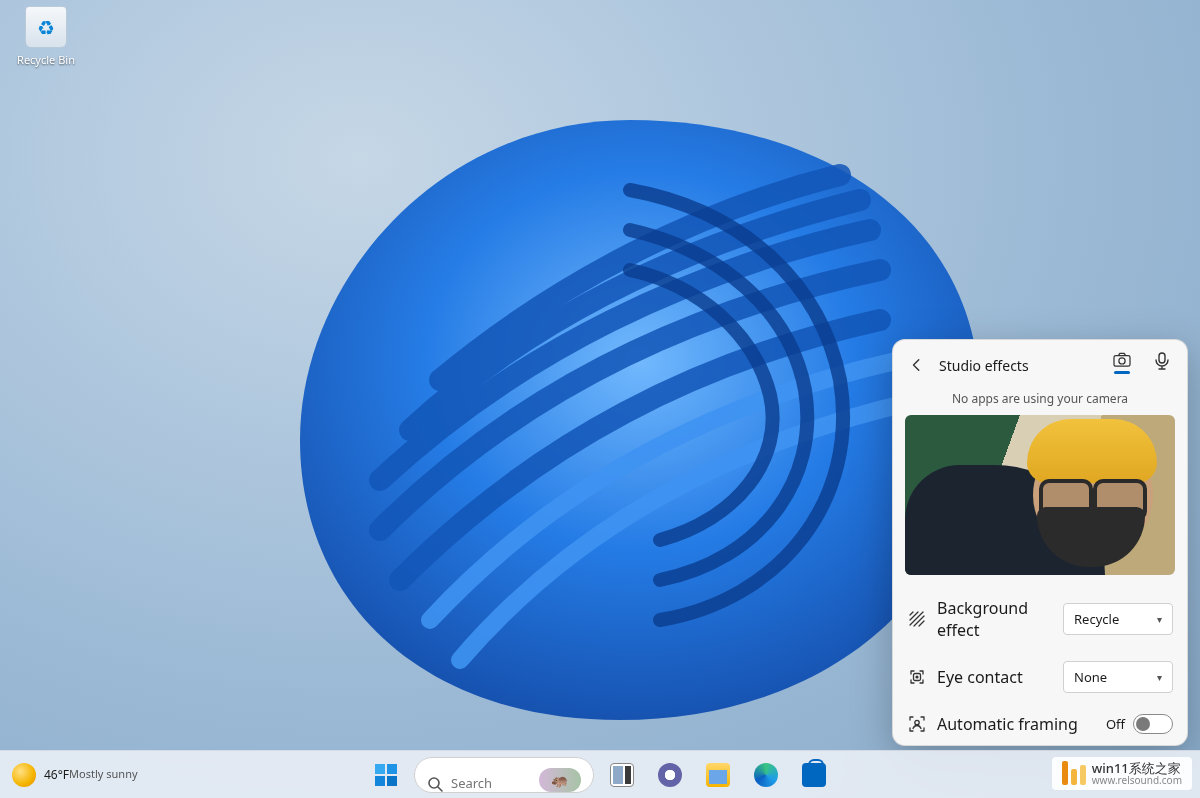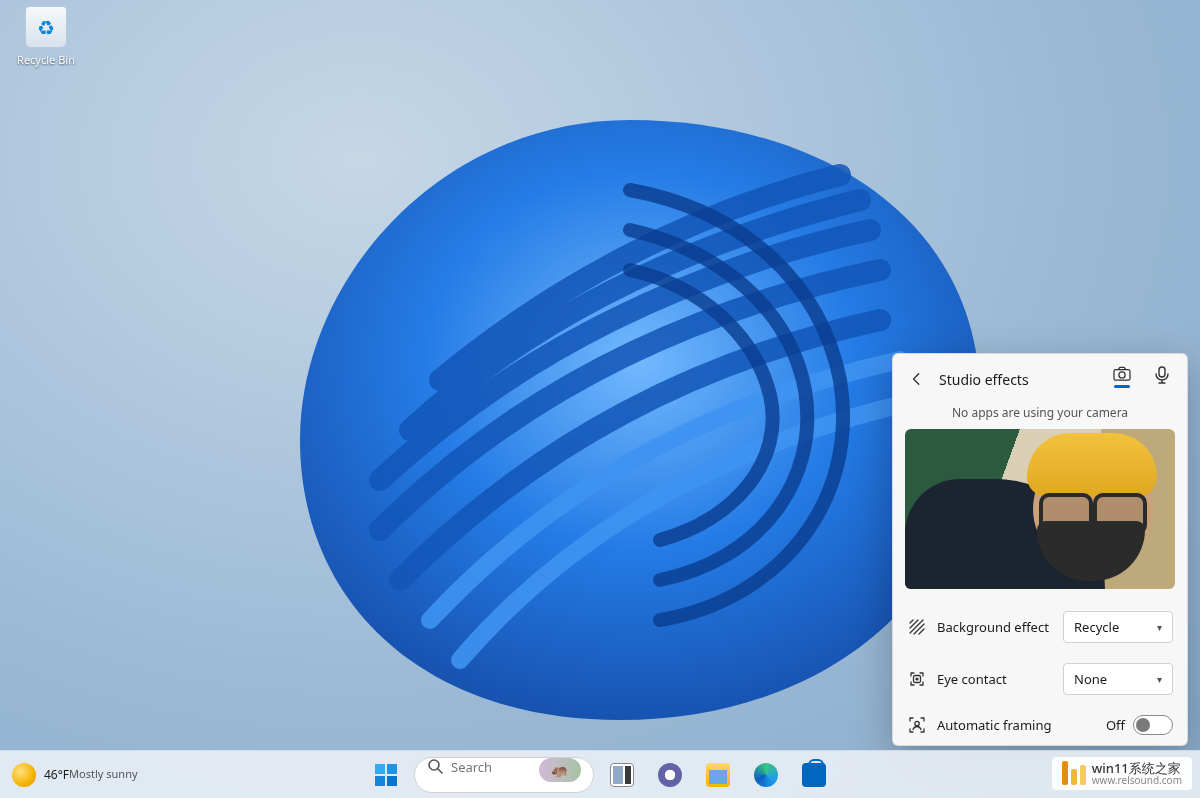--- a/index.html
+++ b/index.html
@@ -37,21 +37,21 @@
 .desktop-icon .label { text-shadow: 0 1px 2px rgba(0,0,0,.6); }
 
 
 .flyout {
   position: absolute;
   right: 12px;
   bottom: 52px;
   width: 296px;
   background: #f7f7f8;
   border: 1px solid rgba(0,0,0,.12);
-  border-radius: 6px;
+  border-radius: 13px;
   box-shadow: 0 12px 40px rgba(0,0,0,.25);
   display:flex; flex-direction:column;
   overflow:hidden;
 }
 .flyout-header {
   display:flex; align-items:center; gap:12px;
   padding: 12px 14px 10px;
 }
 .back-btn { width:20px; height:20px; display:flex; align-items:center; justify-content:center; cursor:pointer; color:#333; }
 .flyout-title { font-size:14px; color:#1b1b1b; flex:1; }
@@ -102,21 +102,21 @@
   width:200px; height:110px;
   background:#1c2430;
   border-radius:60px 120px 0 0;
 }
 
 .setting-row {
   display:flex; align-items:center; gap:10px;
   padding: 10px 14px;
 }
 .setting-row .s-icon { width:20px; color:#333; display:flex; justify-content:center; }
-.setting-row .s-label { flex:1; font-size:13px; color:#1b1b1b; }
+.setting-row .s-label { flex:1; font-size:16px; color:#1b1b1b; }
 .dropdown {
   display:flex; align-items:center; gap:8px;
   height:32px; padding:0 10px;
   background:#fff; border:1px solid #d0d0d0; border-radius:4px;
   font-size:13px; color:#1b1b1b; cursor:pointer;
   min-width:110px; justify-content:space-between;
 }
 .chev { font-size:10px; color:#555; }
 
 .toggle-wrap { display:flex; align-items:center; gap:8px; }
@@ -172,21 +172,21 @@
 .start-icon {
   display:grid; grid-template-columns:10px 10px; grid-template-rows:10px 10px; gap:2px;
 }
 .start-icon span{ background:#0078d4; }
 .start-icon span:nth-child(1){ background:#36a9f0;}
 .start-icon span:nth-child(2){ background:#1f94e6;}
 .start-icon span:nth-child(3){ background:#1385da;}
 .start-icon span:nth-child(4){ background:#0a74c7;}
 
 .searchbox {
-  display:flex; align-items:flex-start; gap:8px;
+  display:flex; align-items:flex-end; gap:8px;
   height:36px; padding:0 10px 0 12px;
   background:#fff; border:1px solid #d0d0d0; border-radius:18px;
   min-width:180px;
 }
 .searchbox input {
   border:none; outline:none; background:transparent;
   font-size:13px; color:#1b1b1b; width:80px;
 }
 .search-pill {
   width:42px; height:24px; border-radius:12px;

